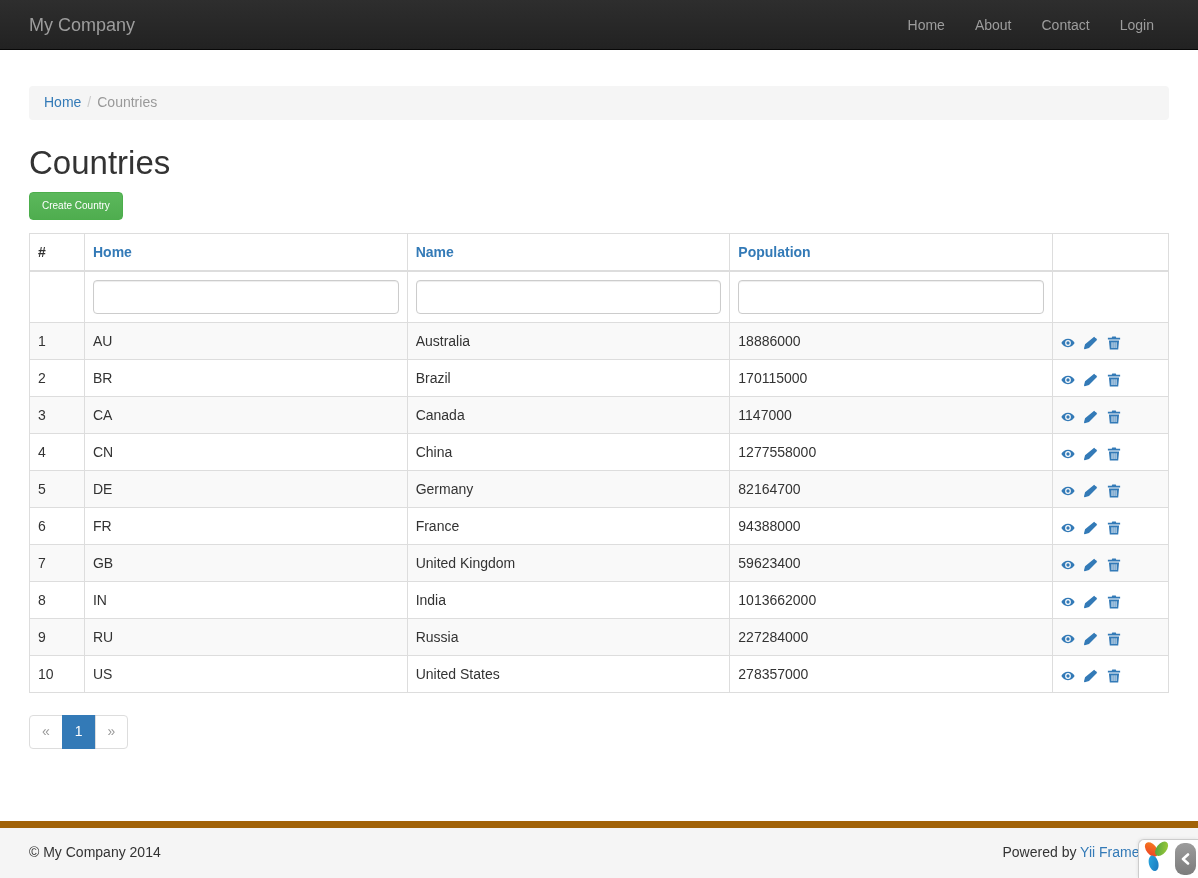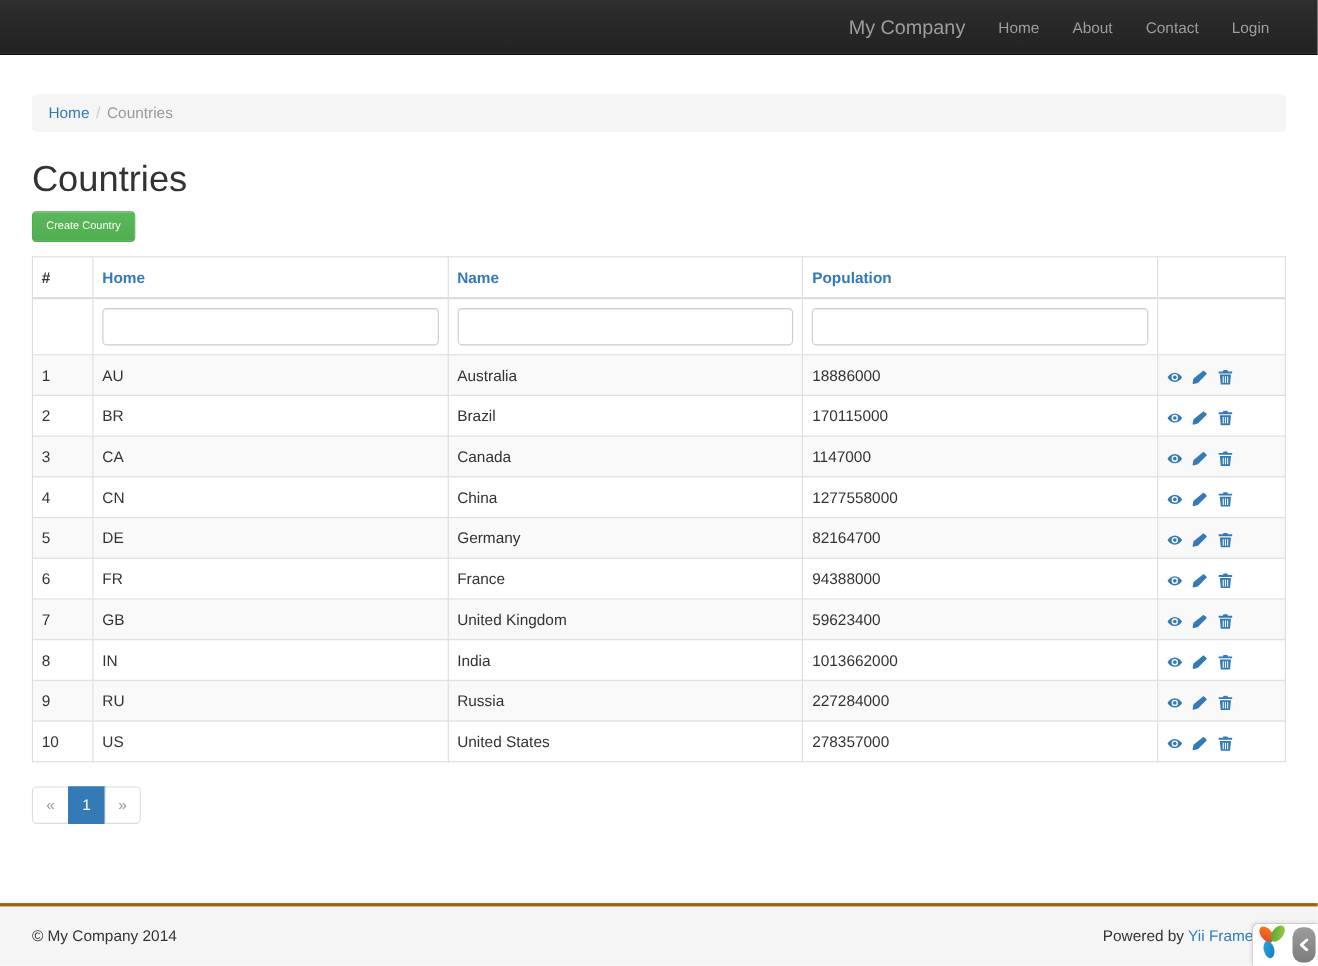--- a/index.html
+++ b/index.html
@@ -15,21 +15,21 @@
   }
   a { text-decoration: none; }
 
   
   .navbar {
     height: 50px;
     background: linear-gradient(#2e2e2e, #222);
     border-bottom: 1px solid #080808;
   }
   .container { width: 1170px; margin: 0 auto; padding: 0 15px; }
-  .navbar .container { display: flex; justify-content: flex-end; align-items: center; height: 50px; }
+  .navbar .container { display: flex; justify-content: space-between; align-items: center; height: 50px; }
   .brand { font-size: 18px; color: #9d9d9d; line-height: 20px; padding: 15px 15px 15px 0; cursor: pointer; }
   .nav-links { display: flex; }
   .nav-link { padding: 15px; color: #9d9d9d; font-size: 14px; line-height: 20px; cursor: pointer; }
 
   
   .breadcrumb {
     margin-top: 36px;
     background: #f5f5f5;
     border-radius: 4px;
     padding: 7px 15px;
@@ -96,21 +96,21 @@
   }
   .pagination .page:first-child { border-top-left-radius: 4px; border-bottom-left-radius: 4px; margin-left: 0; }
   .pagination .page:last-child { border-top-right-radius: 4px; border-bottom-right-radius: 4px; }
   .pagination .page.active { background: #337ab7; border-color: #337ab7; color: #fff; cursor: default; }
 
   
   .footer {
     position: absolute; left: 0; right: 0; bottom: 0;
     height: 57px;
     background: #f5f5f5;
-    border-top: 3px solid #a16207;
+    border-top: 7px solid #a16207;
   }
   .footer .container { display: flex; justify-content: space-between; align-items: center; height: 100%; }
   .footer .copyright { color: #333; }
   .footer .powered { color: #333; }
   .footer .powered a { color: #337ab7; cursor: pointer; }
 
   
   .debug-widget {
     position: absolute; right: 0; bottom: 0;
     width: 60px; height: 39px;

